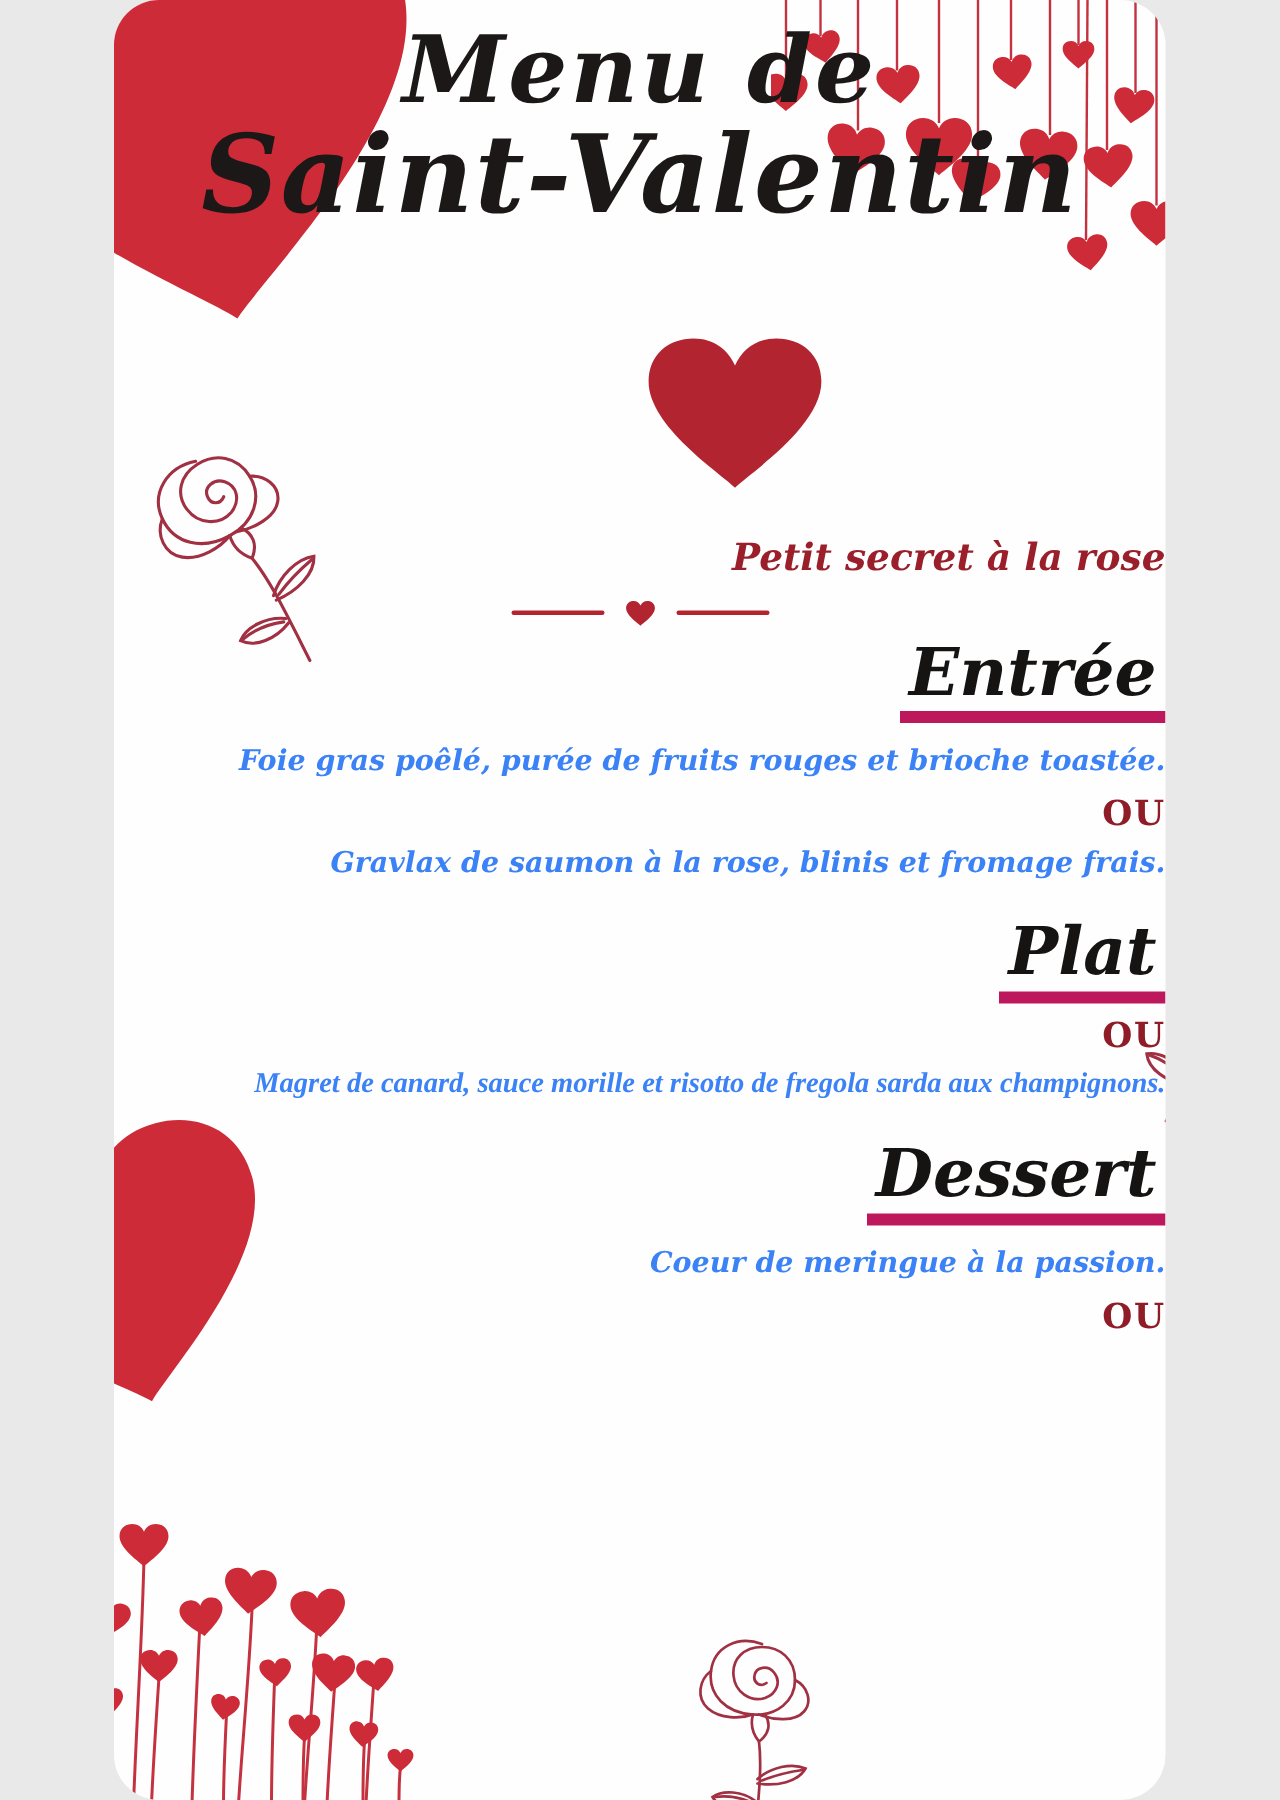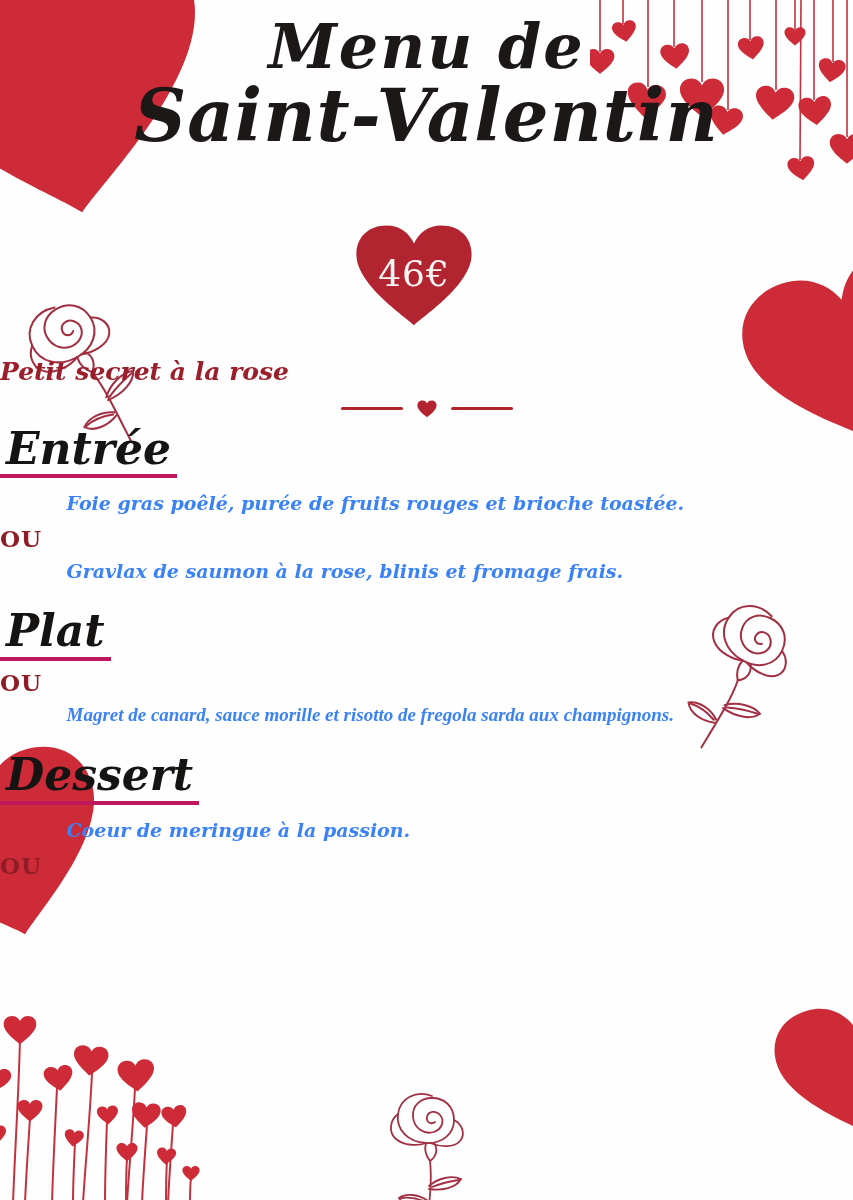--- a/index.html
+++ b/index.html
@@ -1,22 +1,23 @@
 <!DOCTYPE html>
 <html lang="fr"><head>
 <meta charset="utf-8">
 <style>
   html,body{margin:0;padding:0;background:#e9e9e9;}
   .page{
     position:relative;
-    width:853px;height:1200px;
+    width:701px;height:1200px;
     margin:0 auto;
     background:#fefefe;
     overflow:hidden;
     font-family:"DejaVu Serif","Liberation Serif",serif;
+    border-radius:30px;
   }
   
   .deco{position:absolute;pointer-events:none;}
   .heart-fill{color:#ce2b38;}
   .heart-deep{color:#b32431;}
   .rose{color:#a13043;}
   svg.hearts use{fill:currentColor;}
   
   .title-block{
     position:absolute;top:16px;left:0;right:0;
@@ -36,37 +37,37 @@
   }
   .price-heart svg{position:absolute;left:0;top:0;}
   .price-label{
     position:absolute;left:0;top:34px;width:120px;
     text-align:center;color:#fdf6f4;font-size:36px;
     letter-spacing:1px;line-height:1;
   }
   
   .menu-col{
     position:absolute;left:0;right:0;top:356px;
-    text-align:left;z-index:3;
+    text-align:right;z-index:3;
   }
   .amuse{
     font-size:25px;font-style:italic;font-weight:bold;
     color:#9b1f2b;line-height:1.3;margin:0;
   }
   .divider{
     display:flex;align-items:center;justify-content:center;
     gap:14px;margin-top:10px;height:20px;
   }
   .divider .bar{width:62px;height:3px;background:#b3242f;border-radius:2px;}
   .divider svg{display:block;}
   .section-title{
     display:inline-block;
     font-size:44px;font-style:italic;font-weight:bold;
     color:#161313;line-height:1.1;
-    border-bottom:4px solid #be185d;
+    border-bottom:8px solid #be185d;
     padding:0 6px 1px 6px;
     margin:22px 0 0 0;
   }
   .section-title.first{margin-top:6px;}
   .dish{
     max-width:720px;margin:12px auto 0 auto;
     font-size:19px;font-style:italic;font-weight:bold;
     color:#3b82f6;line-height:1.42;
   }
   .or-label{
@@ -189,21 +190,20 @@
 
   <div class="title-block">
     <div class="title-line1">Menu de</div>
     <div class="title-line2">Saint-Valentin</div>
   </div>
 
   <div class="price-heart">
     <svg class="hearts heart-deep" width="120" height="108" viewBox="0 0 100 90">
         <use href="#heart-shape"></use>
       </svg>
-    <div class="price-label">46€</div>
   </div>
 
   <div class="menu-col">
 
     <p class="amuse">Petit secret à la rose</p>
 
     <div class="divider">
       <span class="bar"></span>
       <svg class="hearts heart-deep" width="20" height="18" viewBox="0 0 100 90">
           <use href="#heart-shape"></use>

